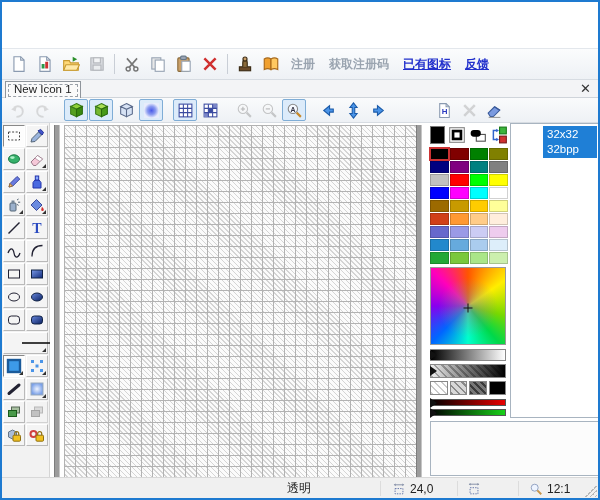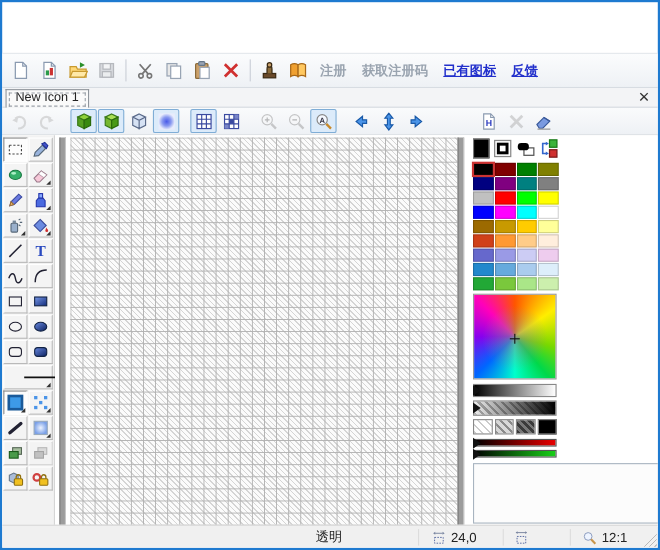--- a/index.html
+++ b/index.html
@@ -700,20 +700,26 @@
       <div class="hatchrow" id="hatchrow">
           <div class="hsw h-light"></div>
           <div class="hsw h-gray"></div>
           <div class="hsw h-dark"></div>
           <div class="hsw h-black"></div>
         </div>
       <div class="bar red"></div>
       <div class="bar green"></div>
     </div>
 
+    <div class="formatlist">
+      <div class="fmtitem">
+        <div>32x32</div>
+        <div>32bpp</div>
+      </div>
+    </div>
 
     <div class="preview"></div>
   </div>
 
   <div class="statusbar">
     <span class="st st-trans">
         <span>透明</span>
       </span>
     <span class="stsep" style="left:378px"></span>
     <span class="st st-pos">

